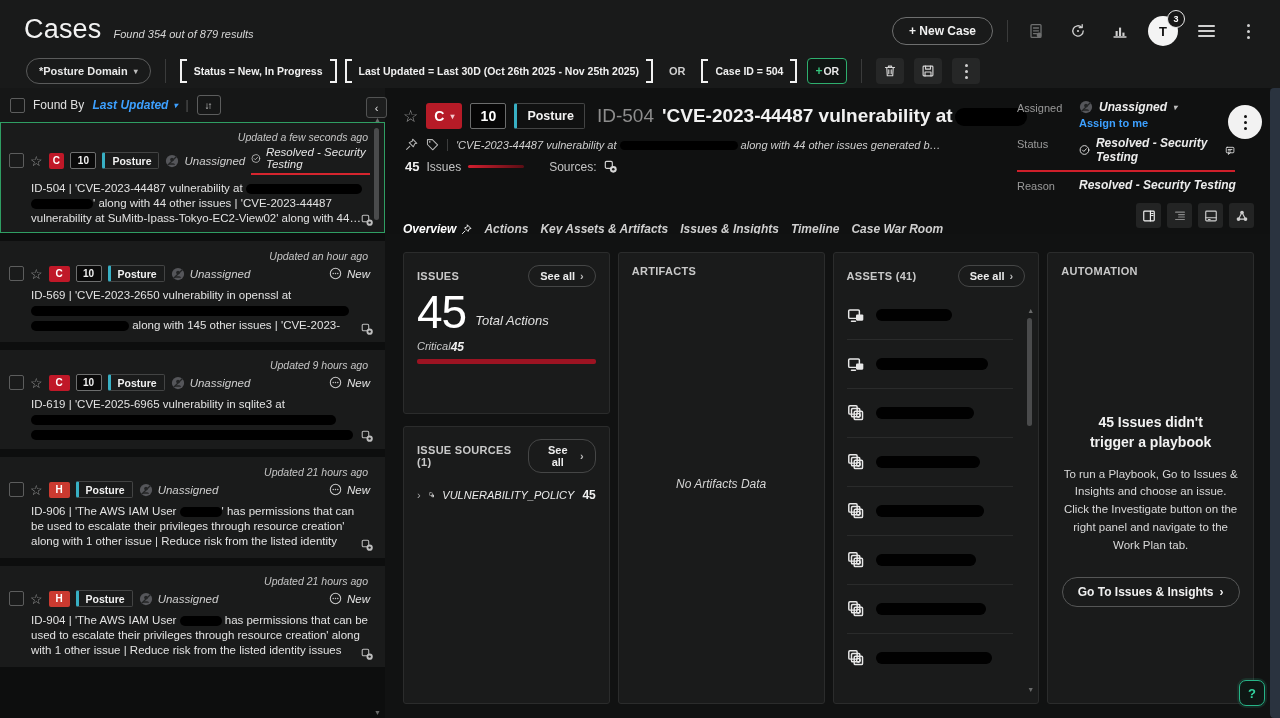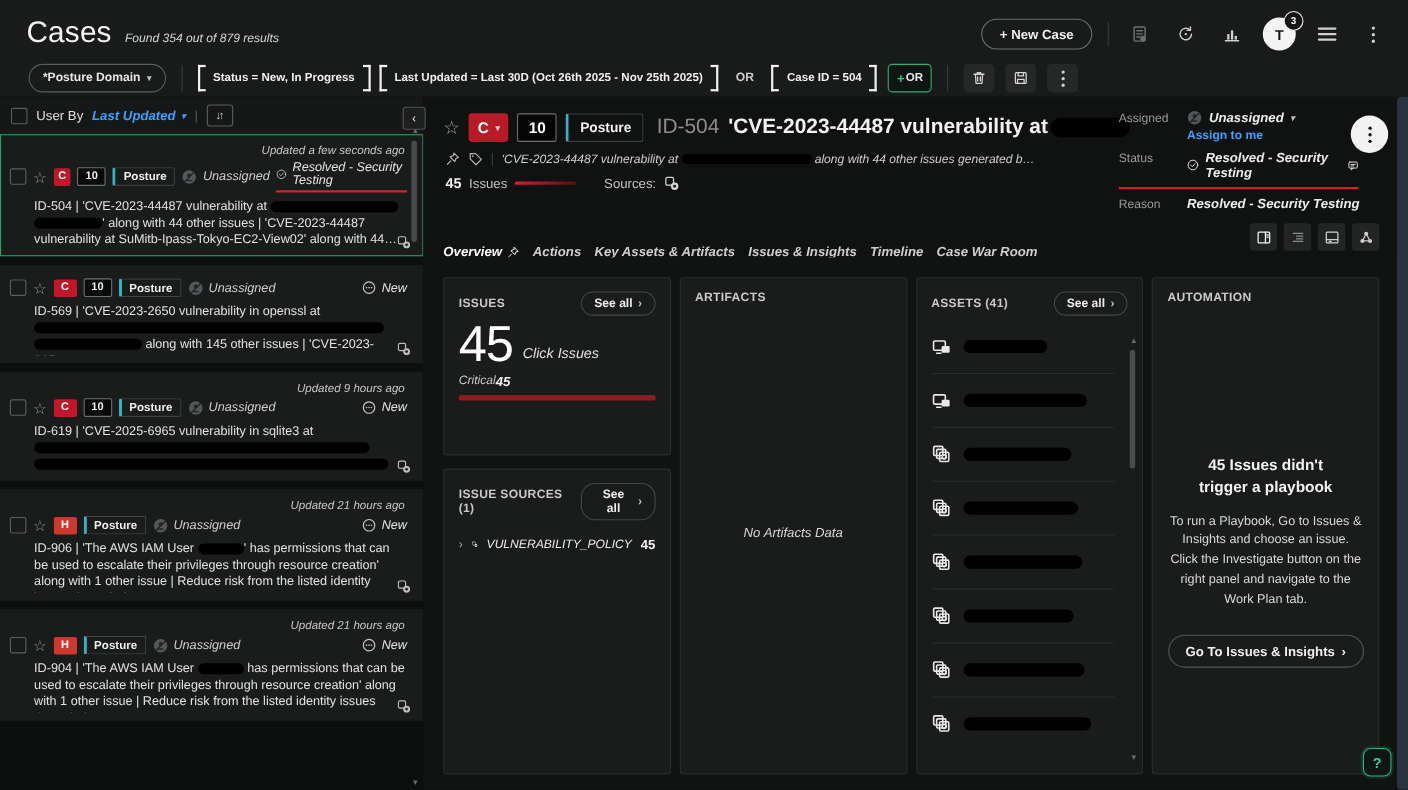--- a/index.html
+++ b/index.html
@@ -325,21 +325,21 @@
           <i></i>
           <i></i>
         </span>
       </span>
   </div>
 </div>
 
 <div id="list-pane">
   <div id="sort-row">
     <span class="checkbox"></span>
-    <span id="sort-by-label">User By</span>
+    <span id="sort-by-label">Found By</span>
     <span id="sort-value">
       <span>Last Updated</span>
         <span class="caret">▾</span>
     </span>
     <span class="sort-sep">|</span>
     <span id="sort-dir-btn">↓↑</span>
   </div>
   <div id="case-list">
   <div class="case-card selected">
     <div class="case-updated">Updated a few seconds ago</div>
@@ -364,20 +364,21 @@
     </div>
     <div class="case-body"><span>ID-504 | 'CVE-2023-44487 vulnerability at </span><span class="redact" style="width: 116px;"></span><span> </span><span class="redact" style="width: 62px;"></span><span>' along with 44 other issues | 'CVE-2023-44487 vulnerability at SuMitb-Ipass-Tokyo-EC2-View02' along with 44…</span></div>
     <span class="case-foot">
           <svg class="ic">
             <use href="#i-sources"></use>
           </svg>
         </span>
   </div>
 
   <div class="case-card">
+    <div class="case-updated">Updated an hour ago</div>
     <div class="case-meta-row">
       <span class="checkbox"></span>
       <span class="star">☆</span>
       <span class="sev-badge">C</span>
       <span class="score-badge">10</span>
       <span class="domain-badge">Posture</span>
       <span class="assignee">
         <svg class="ic">
               <use href="#i-noavatar"></use>
             </svg>
@@ -633,21 +634,21 @@
       <div class="card" id="issues-card">
         <div class="card-head">
           <span class="card-title">ISSUES</span>
           <button class="see-all-btn">
               <span>See all</span>
               <span class="chev">›</span>
             </button>
         </div>
         <div id="issues-total-row">
           <span id="issues-total">45</span>
-          <span id="issues-total-label">Click Issues</span>
+          <span id="issues-total-label">Total Actions</span>
         </div>
         <div id="issues-sev-row">
           <span id="issues-sev-label">Critical</span>
           <span id="issues-sev-value">45</span>
         </div>
         <div id="issues-bar"></div>
       </div>
       <div class="card" id="sources-card">
         <div class="card-head">
           <span class="card-title">ISSUE SOURCES (1)</span>

